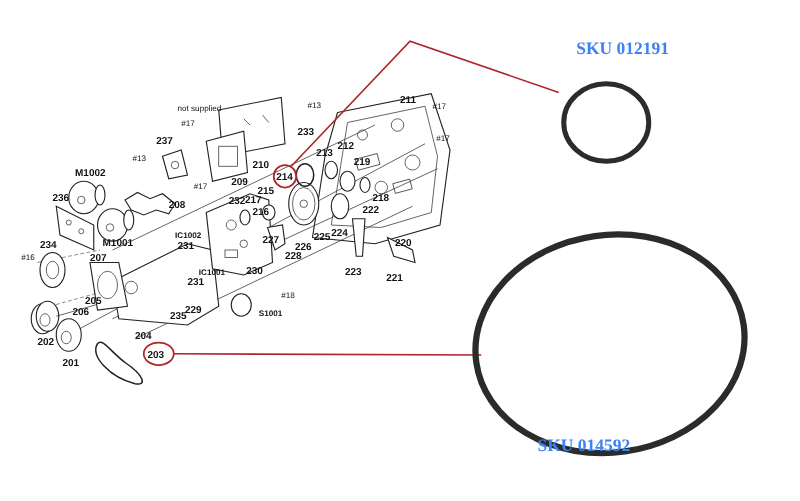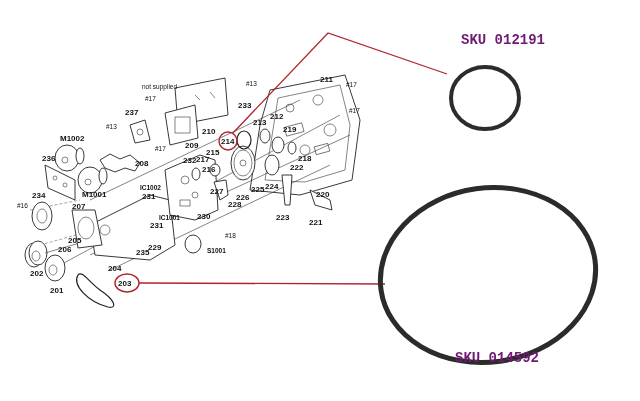--- a/index.html
+++ b/index.html
@@ -4,21 +4,21 @@
 <style>
   html, body { margin: 0; padding: 0; background: #ffffff; }
   body { width: 640px; height: 401px; position: relative; overflow: hidden; font-family: "Liberation Sans", sans-serif; }
   #diagram { position: absolute; left: 0; top: 0; width: 640px; height: 401px; }
   .lbl { font-family: "Liberation Sans", sans-serif; font-size: 8px; font-weight: bold; fill: #111; }
   .lbl-s { font-family: "Liberation Sans", sans-serif; font-size: 6.5px; font-weight: bold; fill: #111; }
   .lbl-n { font-family: "Liberation Sans", sans-serif; font-size: 6.5px; fill: #111; }
   .part { fill: #fff; stroke: #222; stroke-width: 0.9; }
   .thin { fill: none; stroke: #333; stroke-width: 0.6; }
   .dash { fill: none; stroke: #444; stroke-width: 0.5; stroke-dasharray: 3 2; }
-  .sku { position: absolute; color: #701a75; font-weight: bold; font-size: 14px; font-family: Liberation Mono, monospace; }
+  .sku { position: absolute; color: #3b82f6; font-weight: bold; font-size: 14px; font-family: Liberation Serif, serif; }
 </style>
 </head>
 <body>
 
 <svg id="diagram" viewBox="0 0 640 401" xmlns="http://www.w3.org/2000/svg">
 
   <g>
     <polygon class="part" points="270,90 345,75 360,120 352,180 300,195 250,190 260,125"></polygon>
     <polygon class="thin" points="278,98 340,85 350,125 345,170 305,182 265,180"></polygon>
     <circle class="thin" cx="290" cy="108" r="4"></circle>
@@ -167,13 +167,13 @@
     <text class="lbl" x="118" y="286">203</text>
     <line x1="139" y1="283" x2="385" y2="284" stroke="#b0242b" stroke-width="1.3"></line>
   </g>
 
   <ellipse cx="485" cy="98" rx="34" ry="31" fill="none" stroke="#2b2d2b" stroke-width="4"></ellipse>
 
   <ellipse cx="488" cy="275" rx="108" ry="87" fill="none" stroke="#2a2c2a" stroke-width="5" transform="rotate(-8 488 275)"></ellipse>
 </svg>
 
 <div class="sku" style="left:461px; top:32px;">SKU 012191</div>
-<div class="sku" style="left:455px; top:350px;">SKU 014592</div>
+<div class="sku" style="left:430px; top:350px;">SKU 014592</div>
 
 </body></html>

